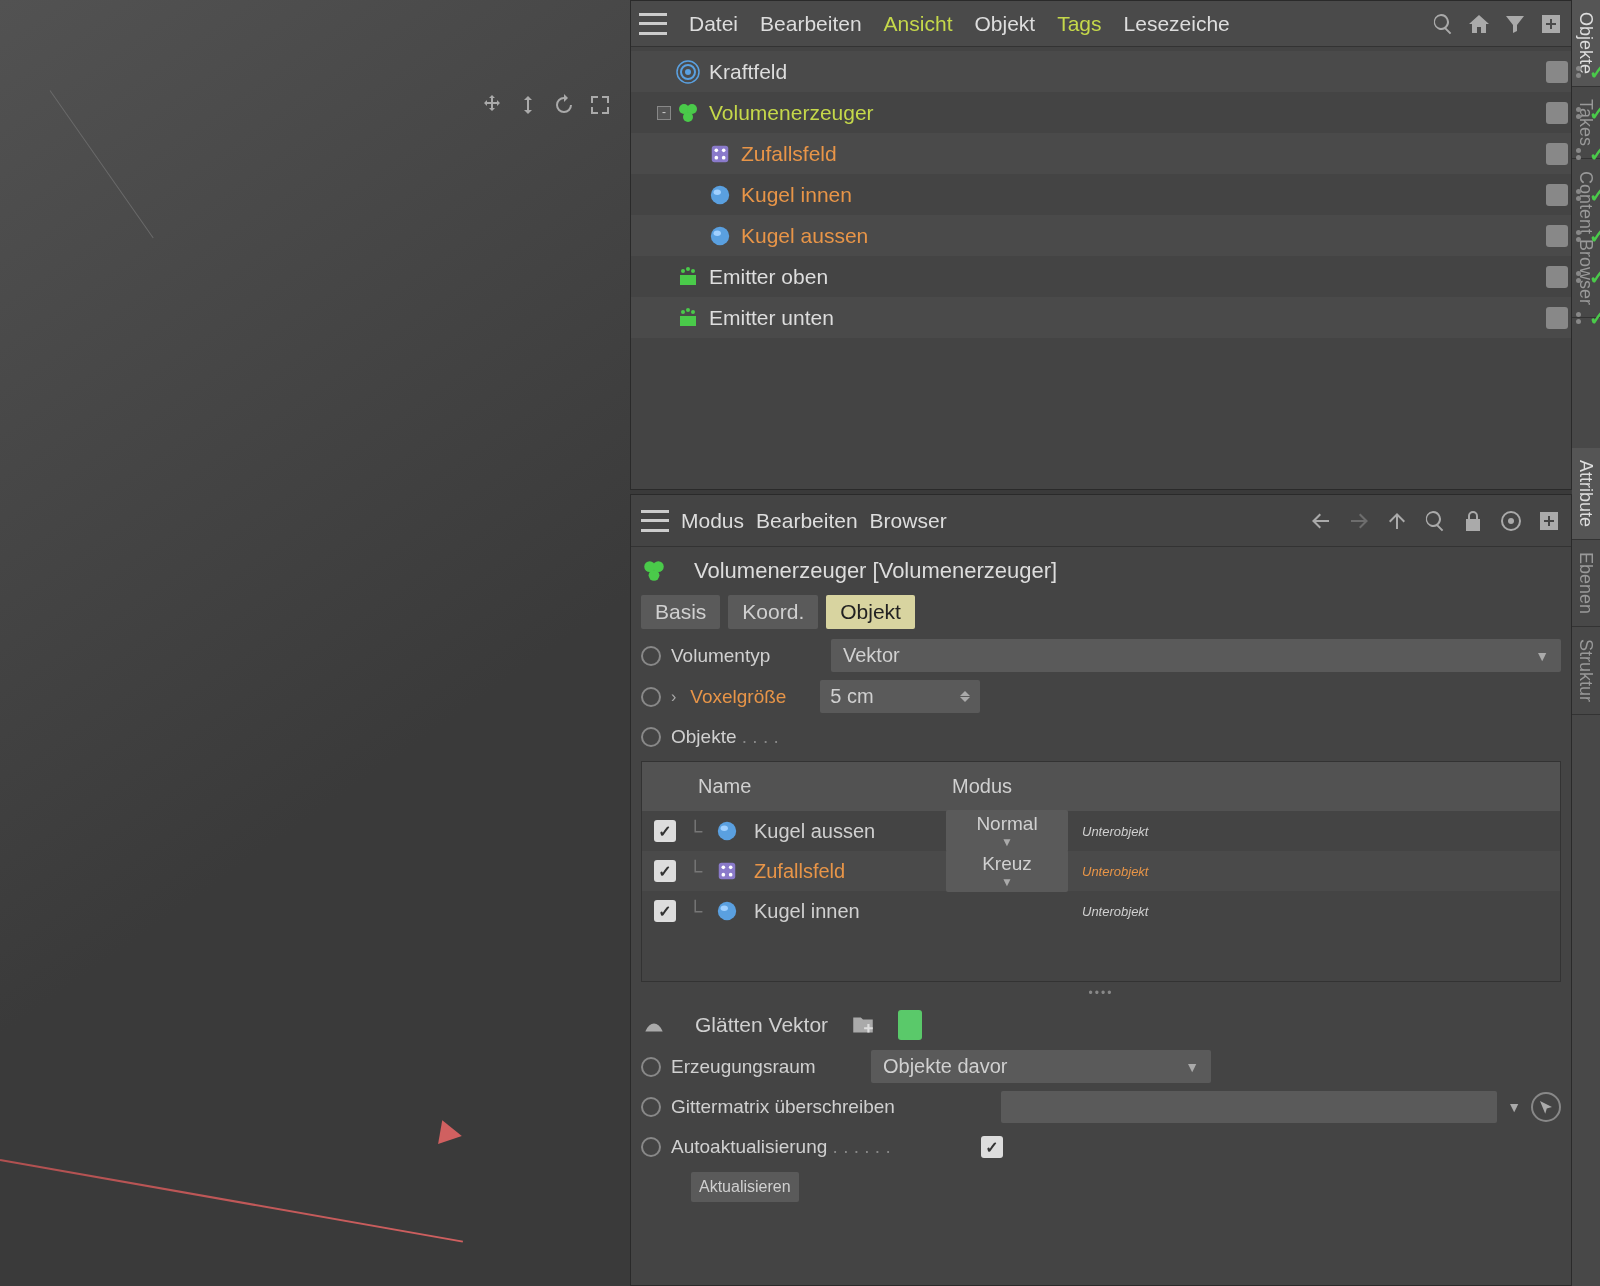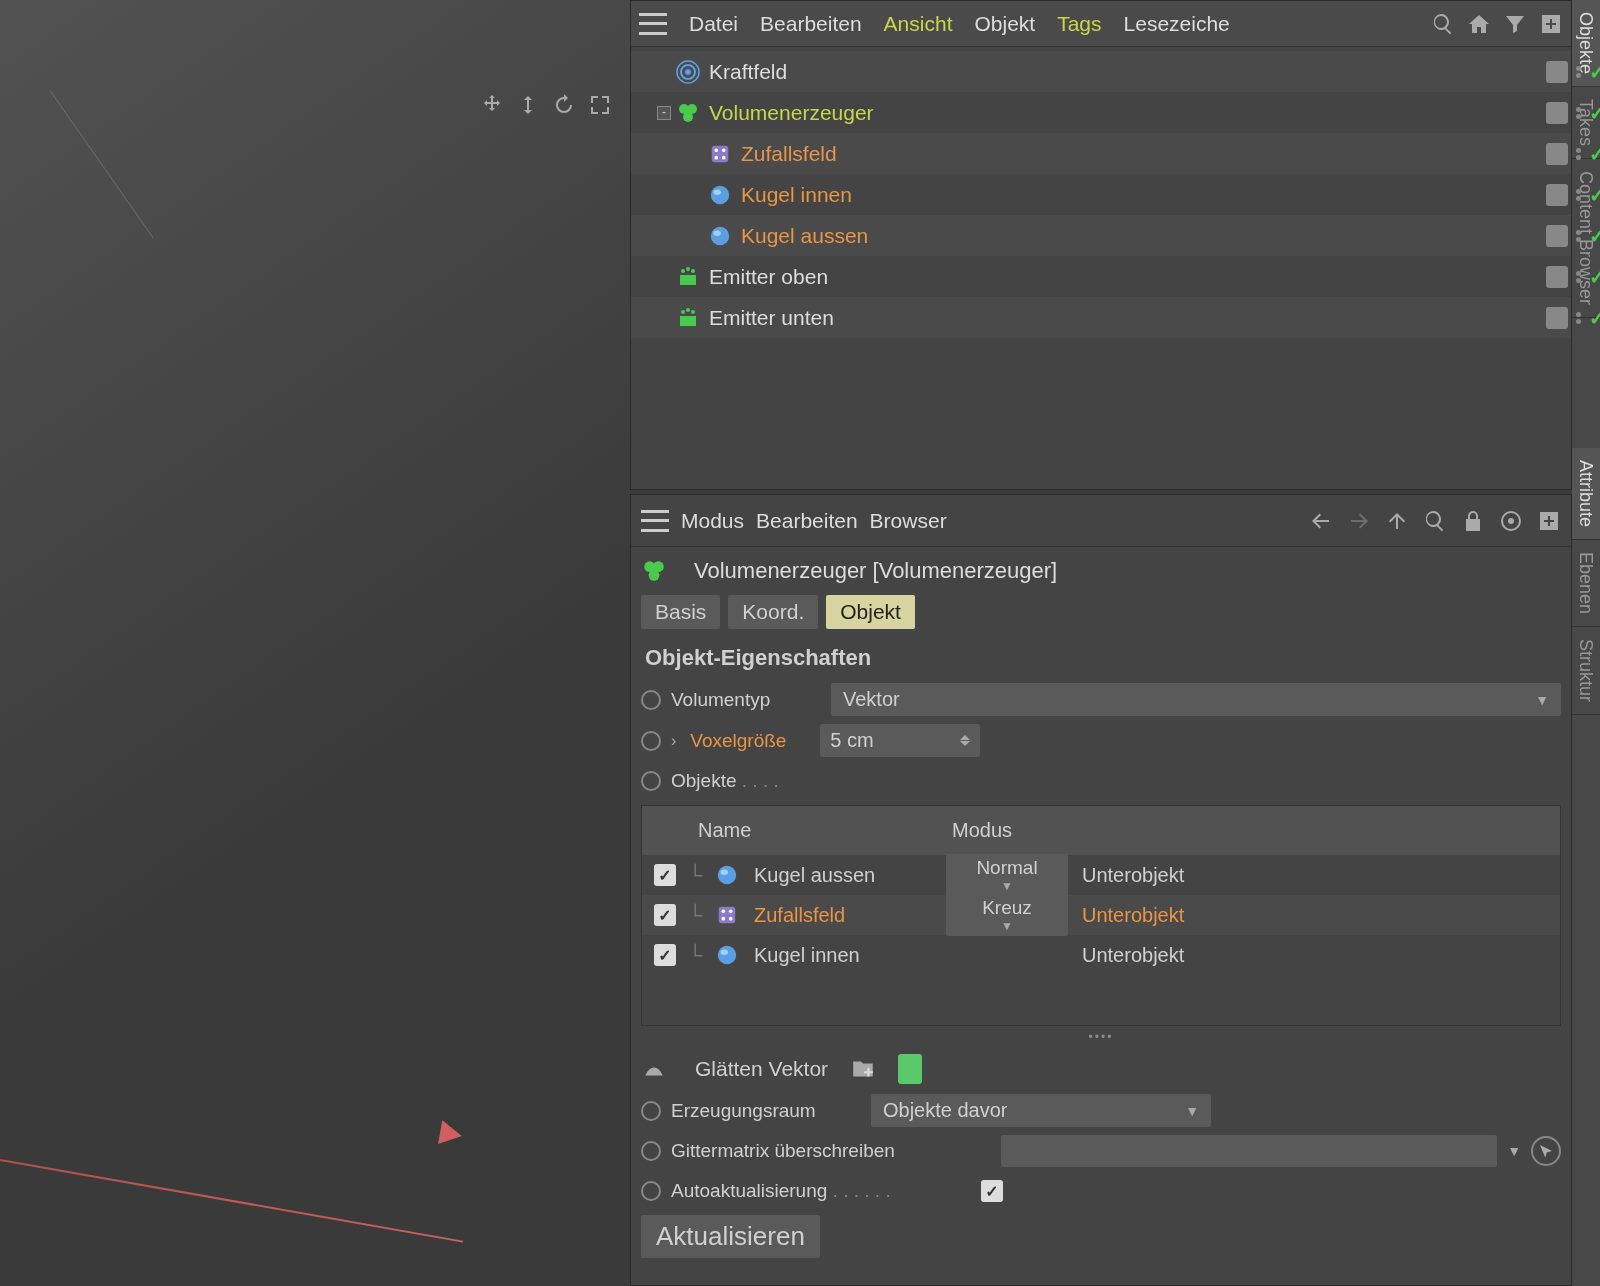--- a/index.html
+++ b/index.html
@@ -64,29 +64,29 @@
 .col-name { width:254px; }
 .col-mode { width:130px; }
 .col-type { flex:1; }
 .obj-row { display:flex; align-items:center; height:40px; }
 .obj-row.alt { background:#4a4a4a; }
 .obj-row .col-chk { display:flex; justify-content:center; }
 .chkbox { width:22px; height:22px; background:#ddd; border-radius:3px; display:flex; align-items:center; justify-content:center; color:#333; font-size:16px; font-weight:bold; cursor:pointer; }
 .obj-row .col-name { display:flex; align-items:center; gap:6px; font-size:20px; }
 .obj-row .col-mode { padding:0 4px; }
 .mode-dd { background:#5a5a5a; padding:3px 8px; font-size:19px; display:flex; justify-content:space-between; align-items:center; border-radius:2px; cursor:pointer;flex-direction:column; }
-.obj-row .col-type { font-size:20px; padding:0 10px; }
+.obj-row .col-type { font-size:13px; padding:0 10px;font-style:italic; }
 .divider-dots { text-align:center; color:#888; font-size:12px; letter-spacing:2px; padding:4px 0; }
 .filter-row { display:flex; align-items:center; padding:6px 10px; gap:20px; }
 .filter-label { font-size:21px; }
 .filter-icon { width:30px; height:30px; display:flex; align-items:center; justify-content:center; cursor:pointer; }
 .green-chip { width:24px; height:30px; background:#5ac96a; border-radius:3px; }
 .long-input { flex:1; background:#5a5a5a; height:32px; border-radius:2px; }
 .picker-icon { width:30px; height:30px; border:2px solid #888; border-radius:50%; cursor:pointer; display:flex; align-items:center; justify-content:center; }
-.btn { background:#5a5a5a; padding:6px 15px; font-size:26px; cursor:pointer; border-radius:2px; }
+.btn { background:#5a5a5a; padding:6px 8px; font-size:16px; cursor:pointer; border-radius:2px; margin-left:50px; }
 .orange-text { color:#e89548; }
 svg { fill:currentColor; }
 </style>
 </head>
 <body>
 
 <div class="viewport">
   <div class="grid-line1"></div>
   <div class="viewport-tools">
     <div class="vp-tool">
@@ -340,21 +340,20 @@
           <circle cx="12" cy="16" r="5" fill="#4aca4a"></circle>
         </svg>
       </div>
     <div class="attr-title">Volumenerzeuger [Volumenerzeuger]</div>
   </div>
   <div class="attr-tabs">
     <div class="attr-tab">Basis</div>
     <div class="attr-tab">Koord.</div>
     <div class="attr-tab active">Objekt</div>
   </div>
-  <div class="section-title">Objekt-Eigenschaften</div>
 
   <div class="prop-row">
     <div class="radio"></div>
     <div class="prop-label">Volumentyp</div>
     <div class="dropdown" style="flex:1">
       <span>Vektor</span>
       <span class="chev">▼</span>
     </div>
   </div>
 

